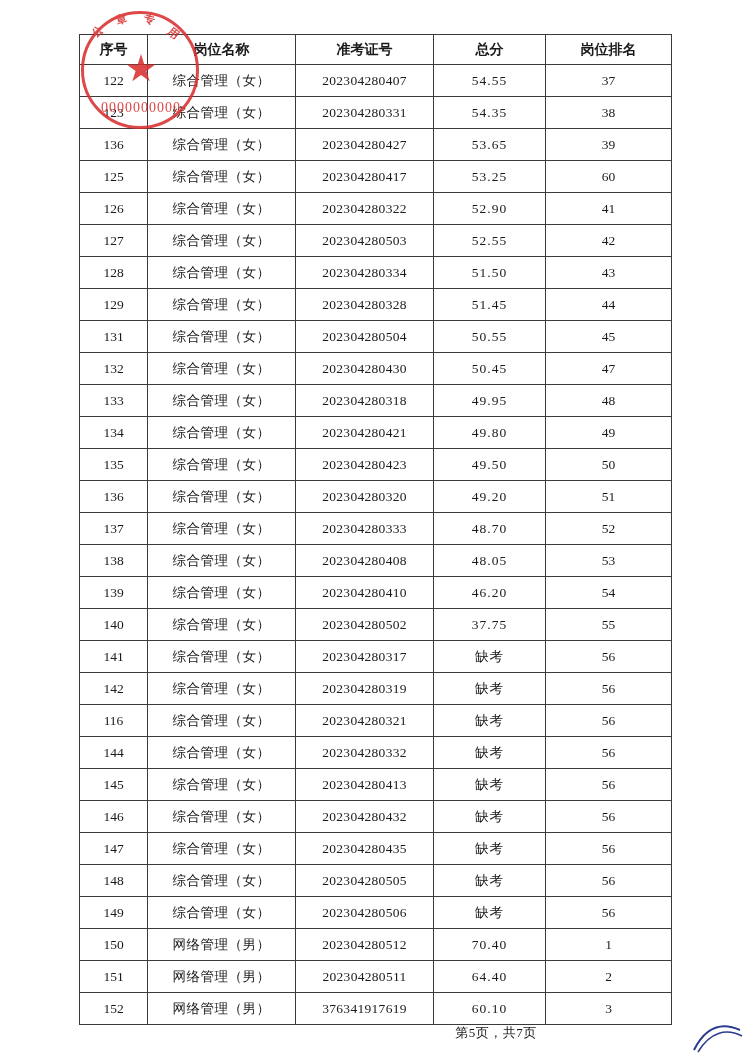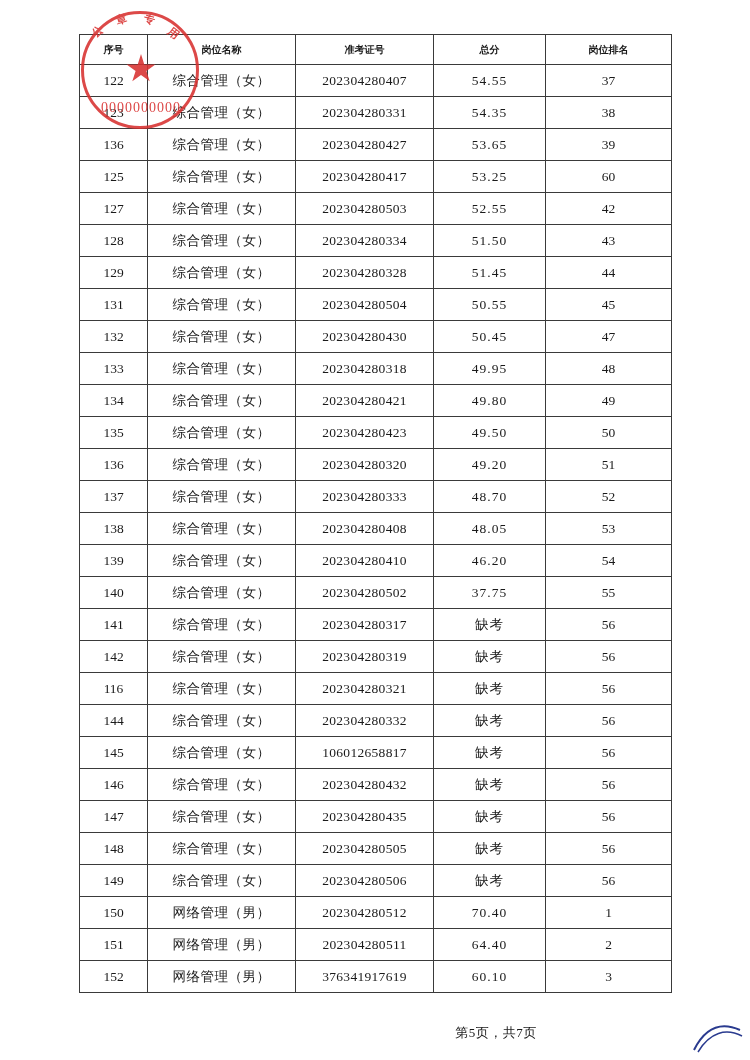--- a/index.html
+++ b/index.html
@@ -33,21 +33,21 @@
     height: 31px;
     text-align: center;
     vertical-align: middle;
     font-size: 13.5px;
     color: #1a1a1a;
     font-weight: normal;
     padding: 0;
   }
   table.score-table thead th {
     font-weight: bold;
-    font-size: 10px;
+    font-size: 14px;
     height: 29px;
   }
   col.c-seq { width: 68px; }
   col.c-post { width: 148px; }
   col.c-ticket { width: 138px; }
   col.c-score { width: 112px; }
   col.c-rank { width: 126px; }
 
   .cell-post {
     letter-spacing: 0.5px;
@@ -190,20 +190,27 @@
           <td class="cell-rank">39</td>
         </tr>
         <tr>
           <td class="cell-seq">125</td>
           <td class="cell-post">综合管理（女）</td>
           <td class="cell-ticket">202304280417</td>
           <td class="cell-score">53.25</td>
           <td class="cell-rank">60</td>
         </tr>
         <tr>
+          <td class="cell-seq">126</td>
+          <td class="cell-post">综合管理（女）</td>
+          <td class="cell-ticket">202304280322</td>
+          <td class="cell-score">52.90</td>
+          <td class="cell-rank">41</td>
+        </tr>
+        <tr>
           <td class="cell-seq">127</td>
           <td class="cell-post">综合管理（女）</td>
           <td class="cell-ticket">202304280503</td>
           <td class="cell-score">52.55</td>
           <td class="cell-rank">42</td>
         </tr>
         <tr>
           <td class="cell-seq">128</td>
           <td class="cell-post">综合管理（女）</td>
           <td class="cell-ticket">202304280334</td>
@@ -311,21 +318,21 @@
         <tr>
           <td class="cell-seq">144</td>
           <td class="cell-post">综合管理（女）</td>
           <td class="cell-ticket">202304280332</td>
           <td class="cell-score cell-absent">缺考</td>
           <td class="cell-rank">56</td>
         </tr>
         <tr>
           <td class="cell-seq">145</td>
           <td class="cell-post">综合管理（女）</td>
-          <td class="cell-ticket">106012658817</td>
+          <td class="cell-ticket">202304280413</td>
           <td class="cell-score cell-absent">缺考</td>
           <td class="cell-rank">56</td>
         </tr>
         <tr>
           <td class="cell-seq">146</td>
           <td class="cell-post">综合管理（女）</td>
           <td class="cell-ticket">202304280432</td>
           <td class="cell-score cell-absent">缺考</td>
           <td class="cell-rank">56</td>
         </tr>

